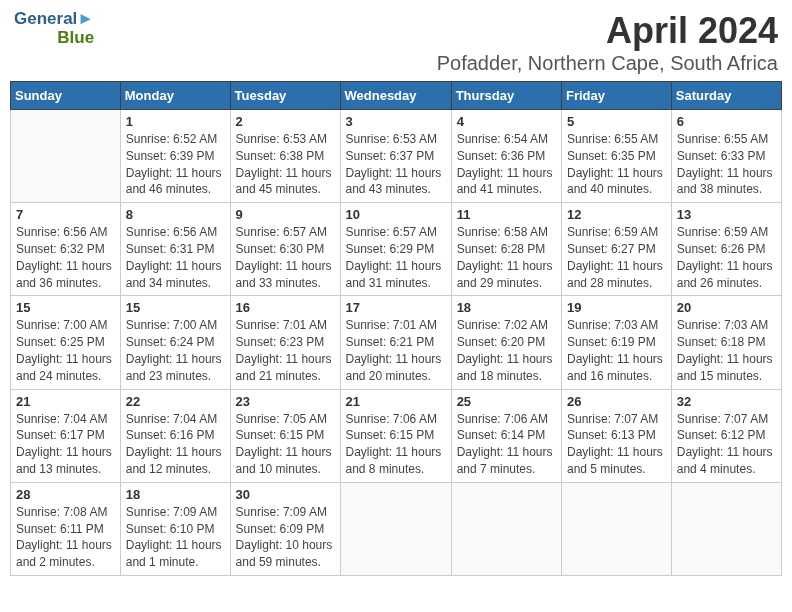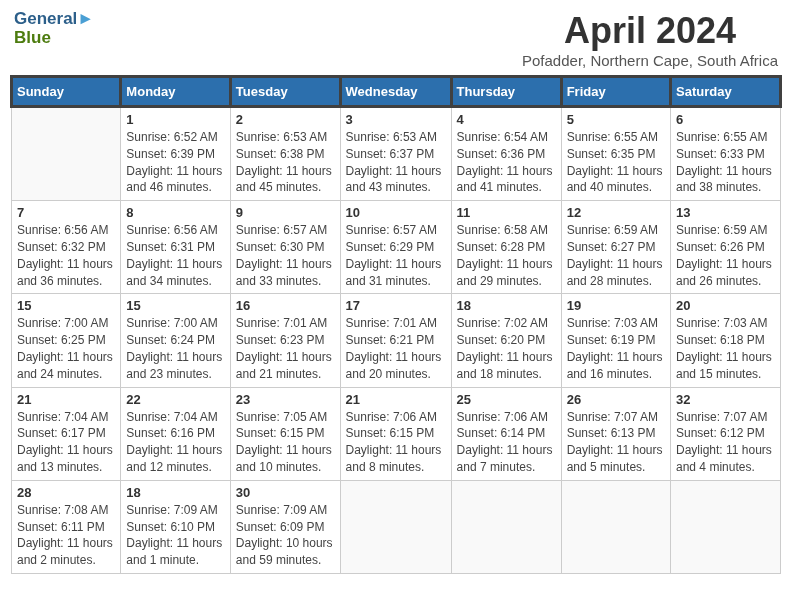--- a/index.html
+++ b/index.html
@@ -14,47 +14,48 @@
       display: flex;
       justify-content: space-between;
       align-items: flex-start;
       margin-bottom: 6px;
       padding: 0 4px;
     }
     .logo {
       display: flex;
       flex-direction: column;
       align-items: flex-start;
+      text-align: right;
     }
     .title-block {
-      text-align: center;
+      text-align: right;
       margin-left: 40px;
     }
     .month-title {
       font-size: 36px;
       font-weight: bold;
       color: #333;
     }
     .location {
-      font-size: 15px;
+      font-size: 20px;
       color: #555;
     }
     .calendar {
       width: 100%;
       border-collapse: collapse;
       font-size: 11px;
     }
     .calendar th {
       background: #2c6fad;
       color: #fff;
       padding: 6px 4px;
       text-align: left;
       font-size: 13px;
       font-weight: bold;
-      border: 3px solid #404040;
+      border: 1px solid #404040;
     }
     .calendar td {
       border: 1px solid #ccc;
       vertical-align: top;
       padding: 4px 5px;
       min-height: 80px;
       width: 113px;
     }
     .day-number {
       font-size: 13px;

